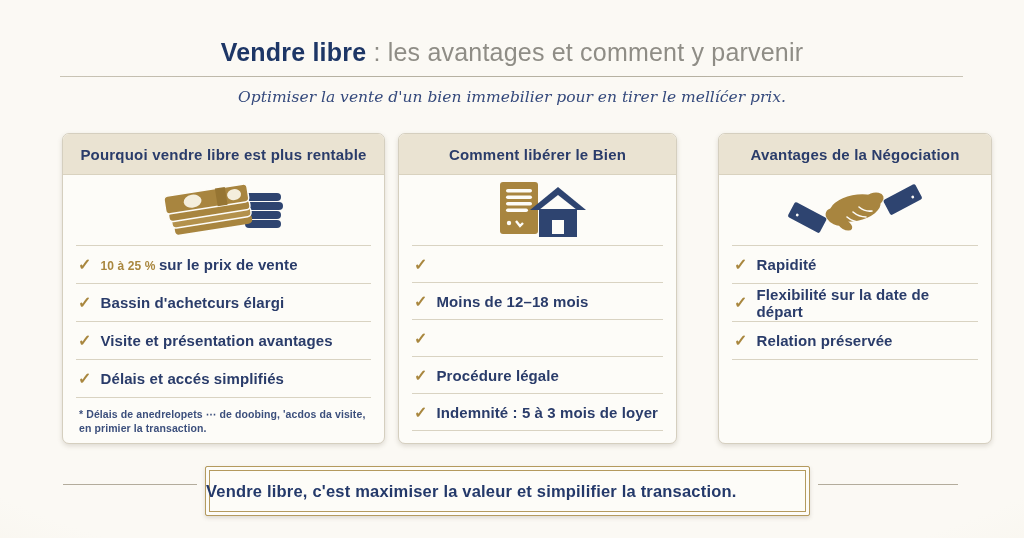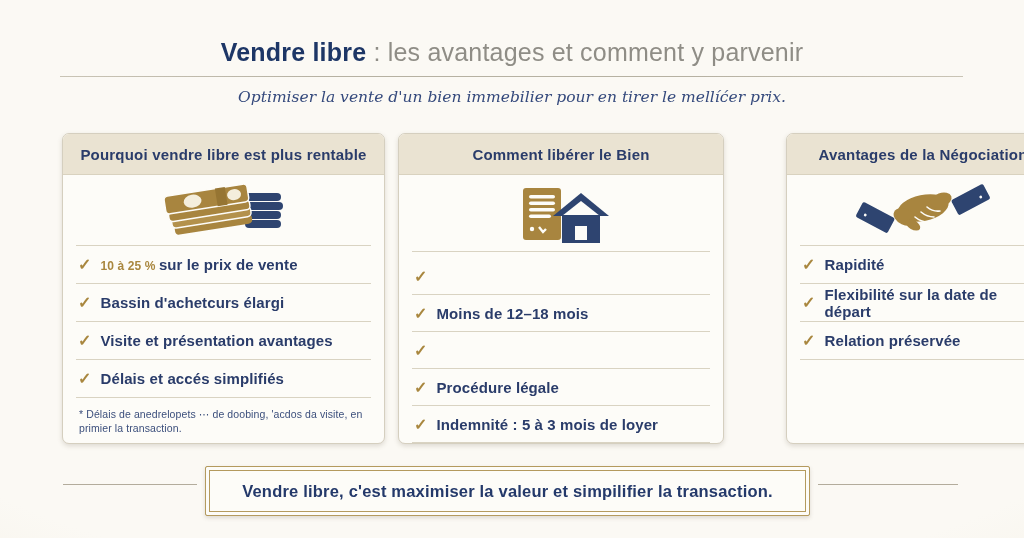--- a/index.html
+++ b/index.html
@@ -24,21 +24,21 @@
               font-size:15.5px; color:#34497c; }
 
   
   .cards { position:absolute; top:133px; left:62px; display:flex; }
   .card {
     background:#fdfcf8; border:1px solid #d5cfbf; border-radius:7px;
     box-shadow:0 2px 5px rgba(90,80,55,.18);
     height:311px; overflow:hidden; display:flex; flex-direction:column;
   }
   .card1 { width:323px; margin-right:13px; }
-  .card2 { width:326px; margin-right:22px;justify-content:space-between; }
+  .card2 { width:279px; margin-right:1px; }
   .card3 { width:274px;margin-left:40px; }
   .card-header {
     background:#eae3d2; border-bottom:1px solid #d9d2bf;
     padding:12px 6px 11px; text-align:center;
     font-weight:bold; font-size:15px; color:#2a3c6a; letter-spacing:.2px;
   }
   .card-icon {
     height:71px; display:flex; align-items:center; justify-content:center;
     margin:0 13px; border-bottom:1px solid #d9d3c2; flex:none;
   }
@@ -46,29 +46,29 @@
   .card-item {
     display:flex; align-items:center; min-height:38px;
     border-bottom:1px solid #d9d3c2;
     font-size:15px; color:#2a3c6a; font-weight:bold; letter-spacing:.1px;
   }
   .card2 .card-item { min-height:37px; }
   .check { color:#a9873f; font-size:16px; margin:0 9px 0 2px; font-weight:bold; flex:none; }
   .hl { color:#a9873f; font-size:12px; }
   .footnote {
     padding:9px 14px 0 16px; font-size:10.5px; line-height:1.35;
-    color:#3c4f7c; font-weight:normal; letter-spacing:.1px;
+    color:#3c4f7c; font-weight:bold; letter-spacing:.1px;
   }
 
   
   .banner {
     position:absolute; left:205px; top:466px; width:605px; height:50px;
     background:#fdfcf8; border:1px solid #b49a5e; border-radius:2px;
     box-shadow:inset 0 0 0 3px #fdfcf8, inset 0 0 0 4px #b49a5e, 0 2px 4px rgba(90,80,55,.18);
-    display:flex; align-items:center; justify-content:center;
+    display:flex; align-items:center; 
     font-weight:bold; font-size:16.5px; color:#24396a; letter-spacing:.2px;
   }
   .banner-line { position:absolute; top:484px; height:1px; background:#b3ac9c; }
   .banner-line.left  { left:63px;  width:134px; }
   .banner-line.right { left:818px; width:140px; }
 
   svg { display:block; }
 </style>
 </head>
 <body>

